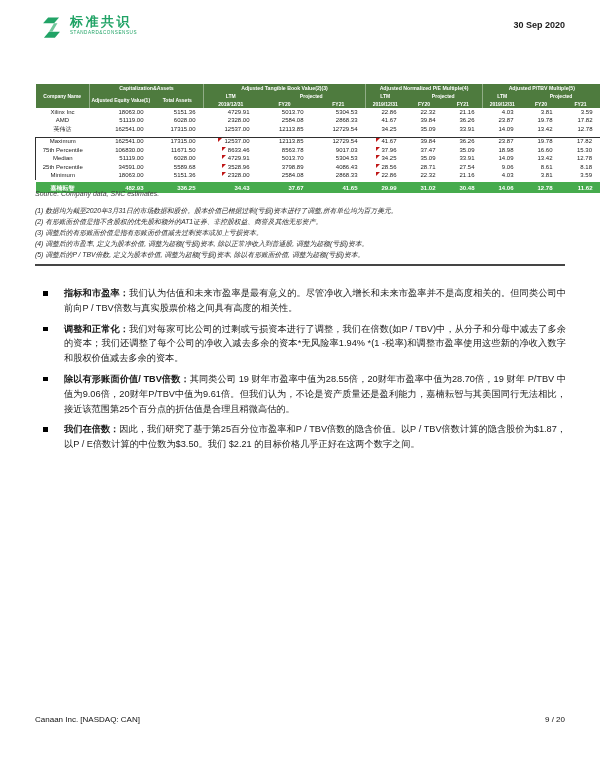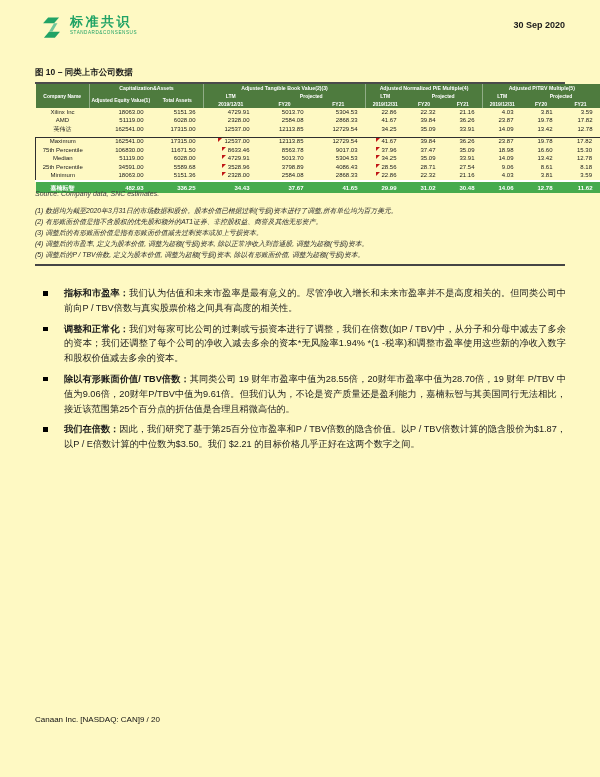--- a/index.html
+++ b/index.html
@@ -3,21 +3,21 @@
 <meta charset="utf-8">
 <style>
   :root{
     --header-green:#4e7b3e;
     --highlight-green:#46ab4d;
     --brand-green:#21a366;
     --marker-red:#bf1616;
   }
   html,body{margin:0;padding:0;background:#e8e8e8;}
   .page{
-    position:relative;width:600px;height:777px;margin:0 auto;background:#fef9c3;
+    position:relative;width:600px;height:777px;margin:0 auto;background:#ffffff;
     font-family:"Liberation Sans","DejaVu Sans",sans-serif;color:#1a1a1a;overflow:hidden;
   }
   
   .brand{position:absolute;left:38px;top:14px;display:flex;align-items:flex-start;}
   .brand svg{width:27px;height:27px;margin-right:5px;}
   .brand-cn{font-size:13px;font-weight:bold;color:var(--brand-green);letter-spacing:2.5px;line-height:15px;}
   .brand-en{font-size:4.6px;color:var(--brand-green);letter-spacing:.55px;margin-top:1px;}
   .doc-date{position:absolute;right:35px;top:20px;font-size:9px;font-weight:bold;}
   
   .fig-title{
@@ -52,41 +52,40 @@
   .source{position:absolute;left:35px;top:190px;font-size:7px;font-style:italic;color:#3d3d3d;}
   .footnotes{position:absolute;left:35px;top:205px;width:530px;font-size:6.8px;font-style:italic;color:#2c2c2c;}
   .fn{line-height:11px;}
   .fn-divider{position:absolute;left:35px;top:264px;width:530px;height:2px;background:#454545;}
   
   .bullets{position:absolute;left:42px;top:286px;width:524px;}
   .bullet{position:relative;padding-left:22px;font-size:9.2px;line-height:14.8px;text-align:justify;margin-bottom:6px;}
   .bullet .sq{position:absolute;left:1px;top:5px;width:4.5px;height:4.5px;background:#000;}
   .bullet b{font-weight:bold;}
   
-  .footer{position:absolute;left:35px;top:715px;width:530px;display:flex;font-size:8px;color:#111;}
+  .footer{position:absolute;left:35px;top:715px;width:530px;display:flex;justify-content:space-between;font-size:8px;color:#111;}
 </style>
 </head>
 <body>
 
 <div class="page">
 
   <div class="brand">
     <svg viewBox="0 0 32 32">
       <path d="M25 4 H12 L6 11 H19 Z" fill="#21a366"></path>
       <path d="M7 28 H20 L26 21 H13 Z" fill="#21a366"></path>
       <path d="M19 11 L13 21 H17 L23 11 Z" fill="#6fc79b"></path>
     </svg>
     <div>
       <div class="brand-cn">标准共识</div>
       <div class="brand-en">STANDARD&amp;CONSENSUS</div>
     </div>
   </div>
   <div class="doc-date">30 Sep 2020</div>
 
-  <div class="fig-title">图 10 – 同类上市公司数据</div>
 
   <div class="tbl-wrap">
     <table>
       <colgroup>
         <col style="width:54px">
           <col style="width:62px">
           <col style="width:52px">
         <col style="width:54px">
           <col style="width:54px">
           <col style="width:54px">

